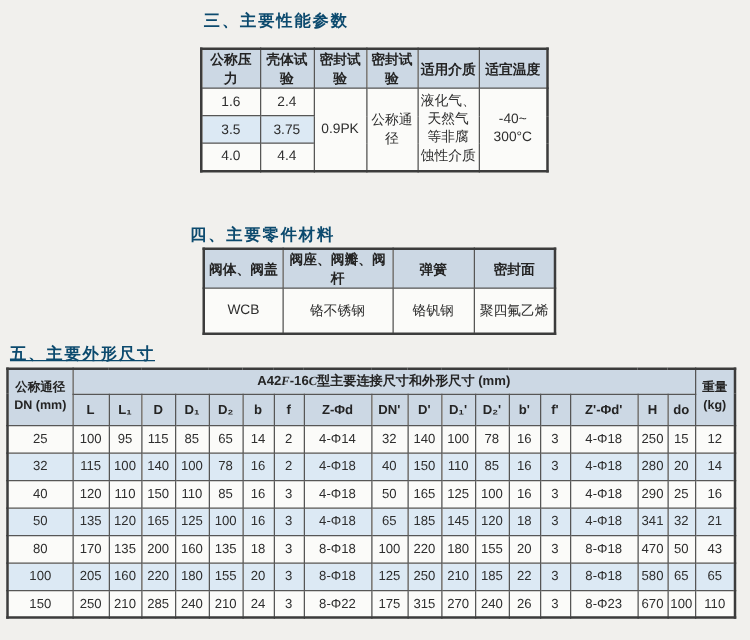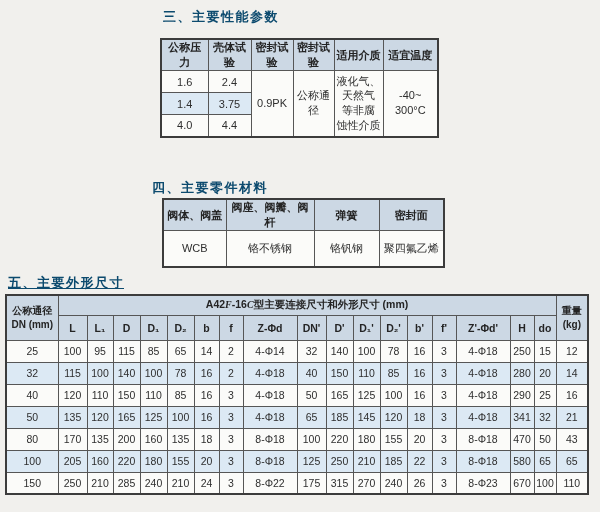--- a/index.html
+++ b/index.html
@@ -73,21 +73,21 @@
       <td rowspan="3">0.9PK</td>
       <td rowspan="3">公称通径</td>
       <td rowspan="3" class="ml">液化气、
 天然气
 等非腐
 蚀性介质</td>
       <td rowspan="3" class="ml">-40~
 300°C</td>
     </tr>
     <tr class="hl">
-      <td>1.4</td>
+      <td>3.5</td>
       <td>3.75</td>
     </tr>
     <tr>
       <td>4.0</td>
       <td>4.4</td>
     </tr>
   </tbody>
 </table>
 
 <div class="sec-title" style="left:152px;top:179px;">四、主要零件材料</div>

